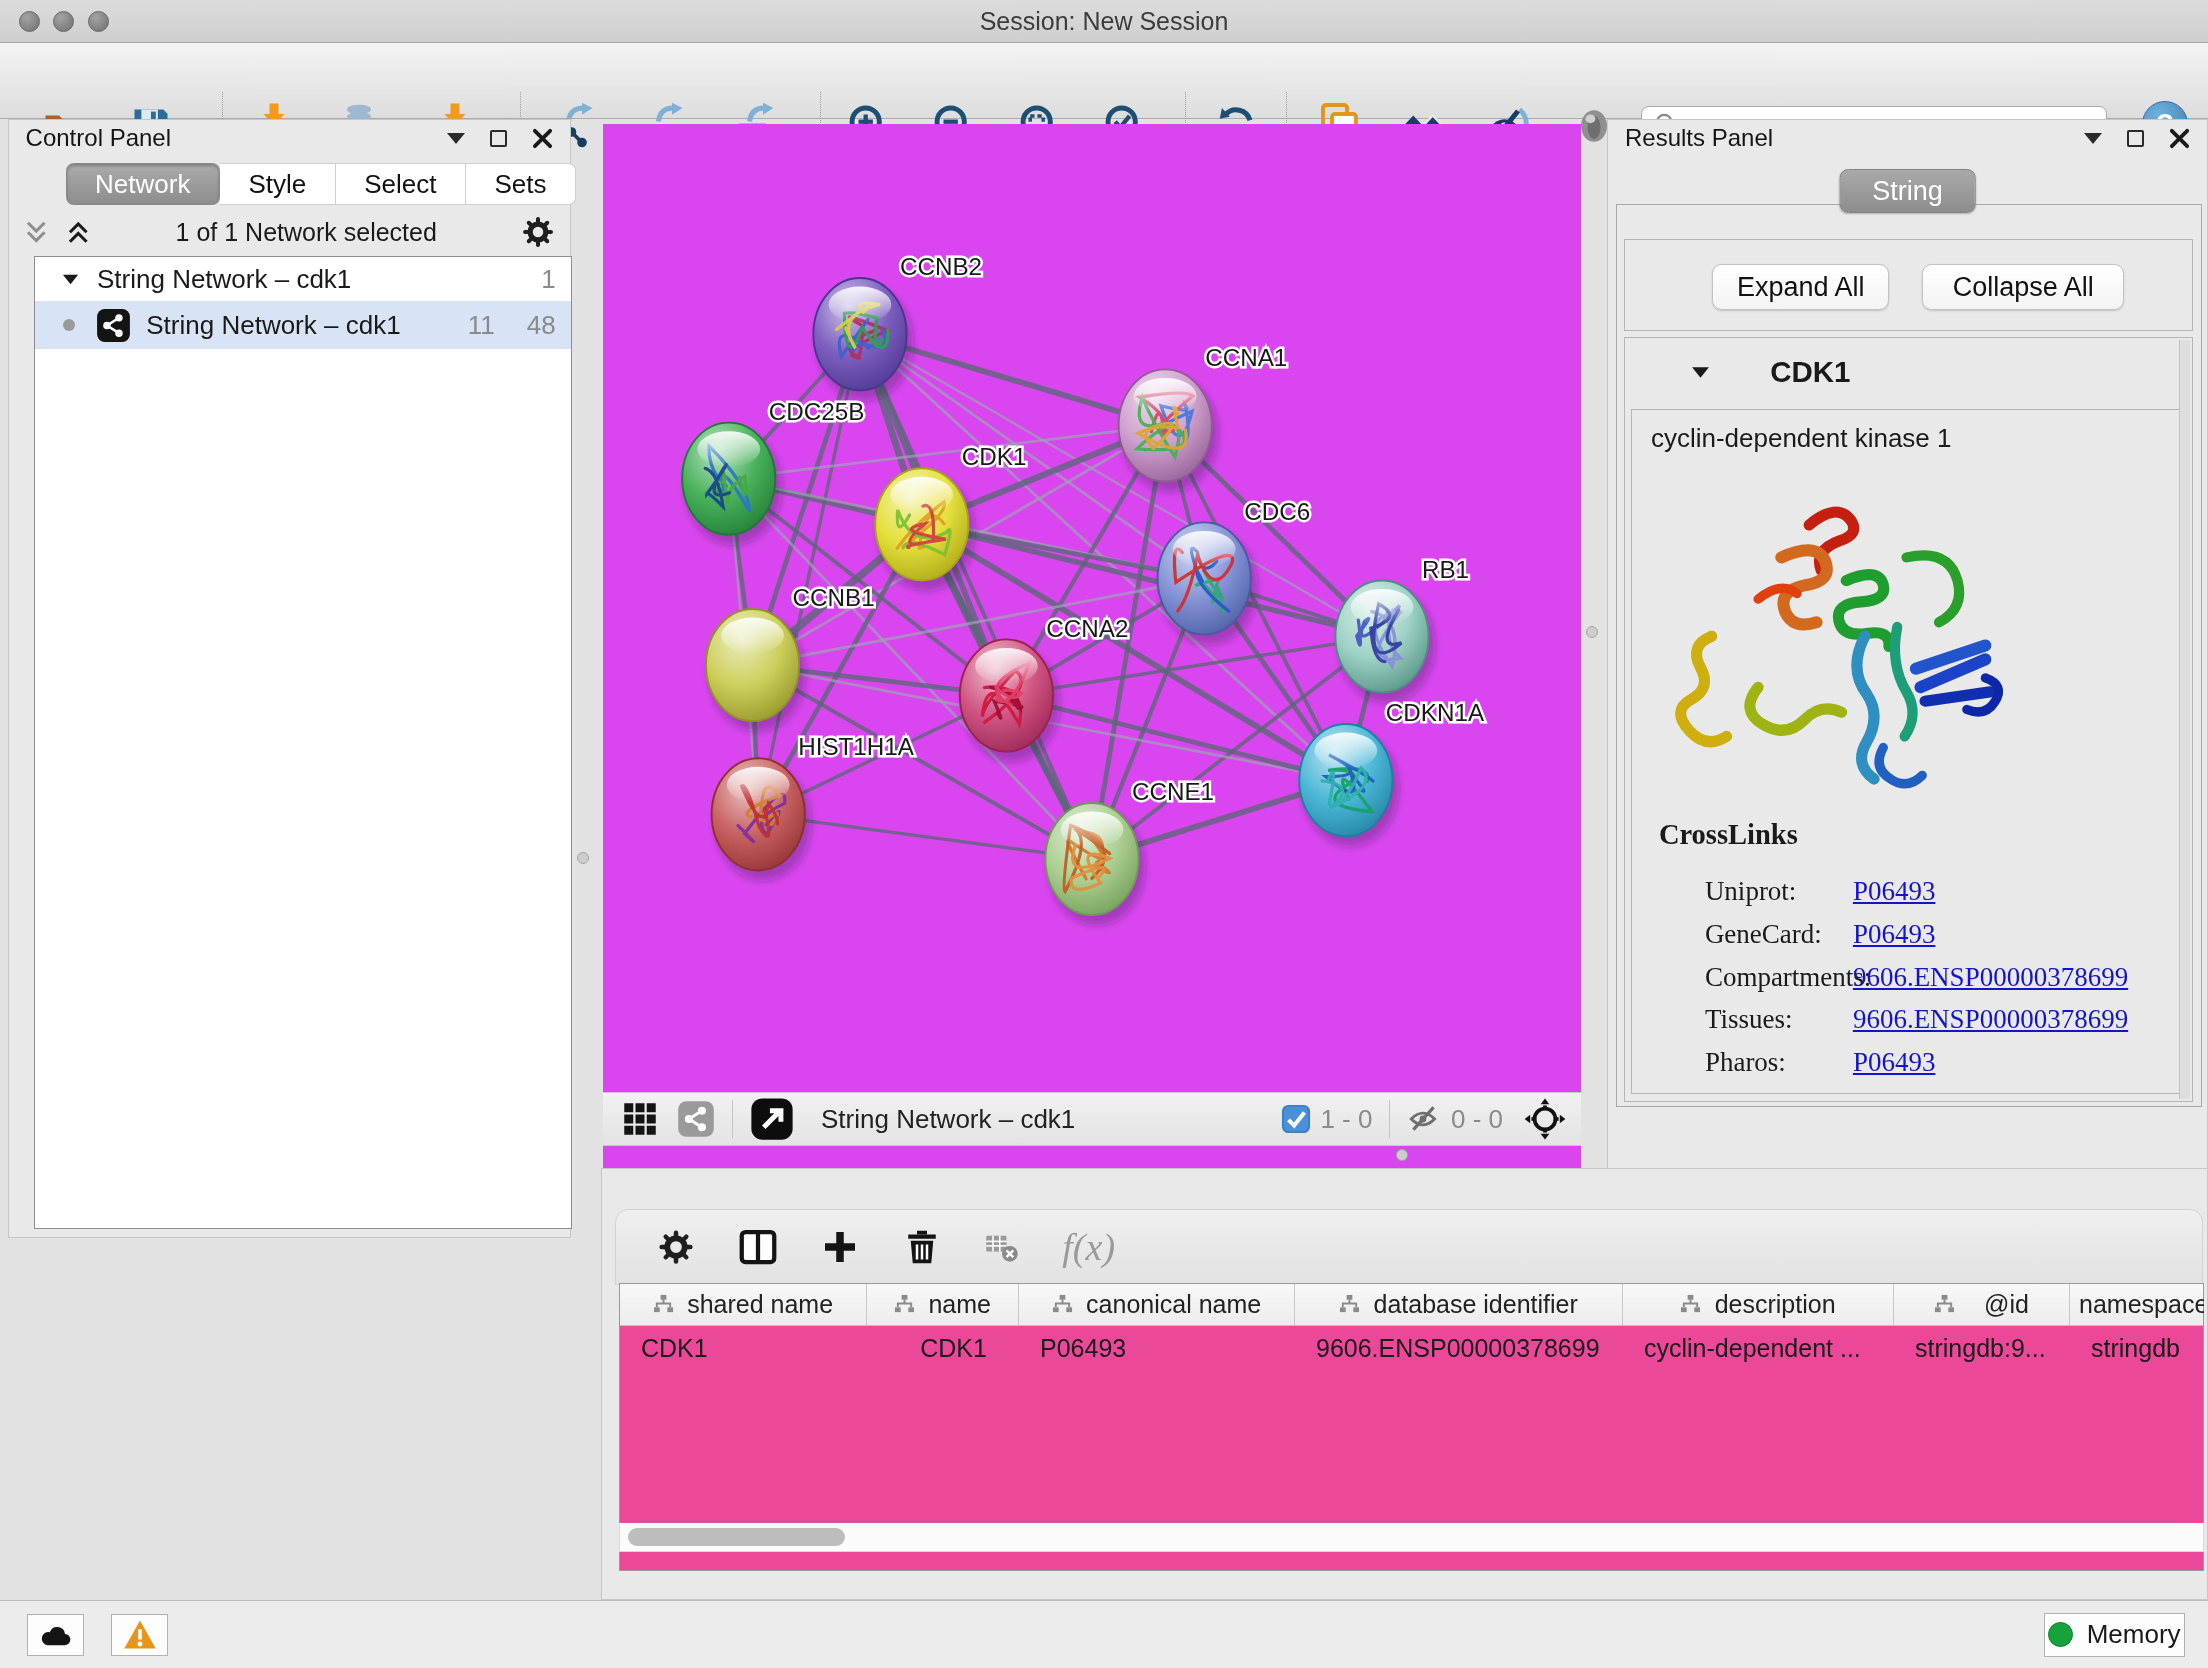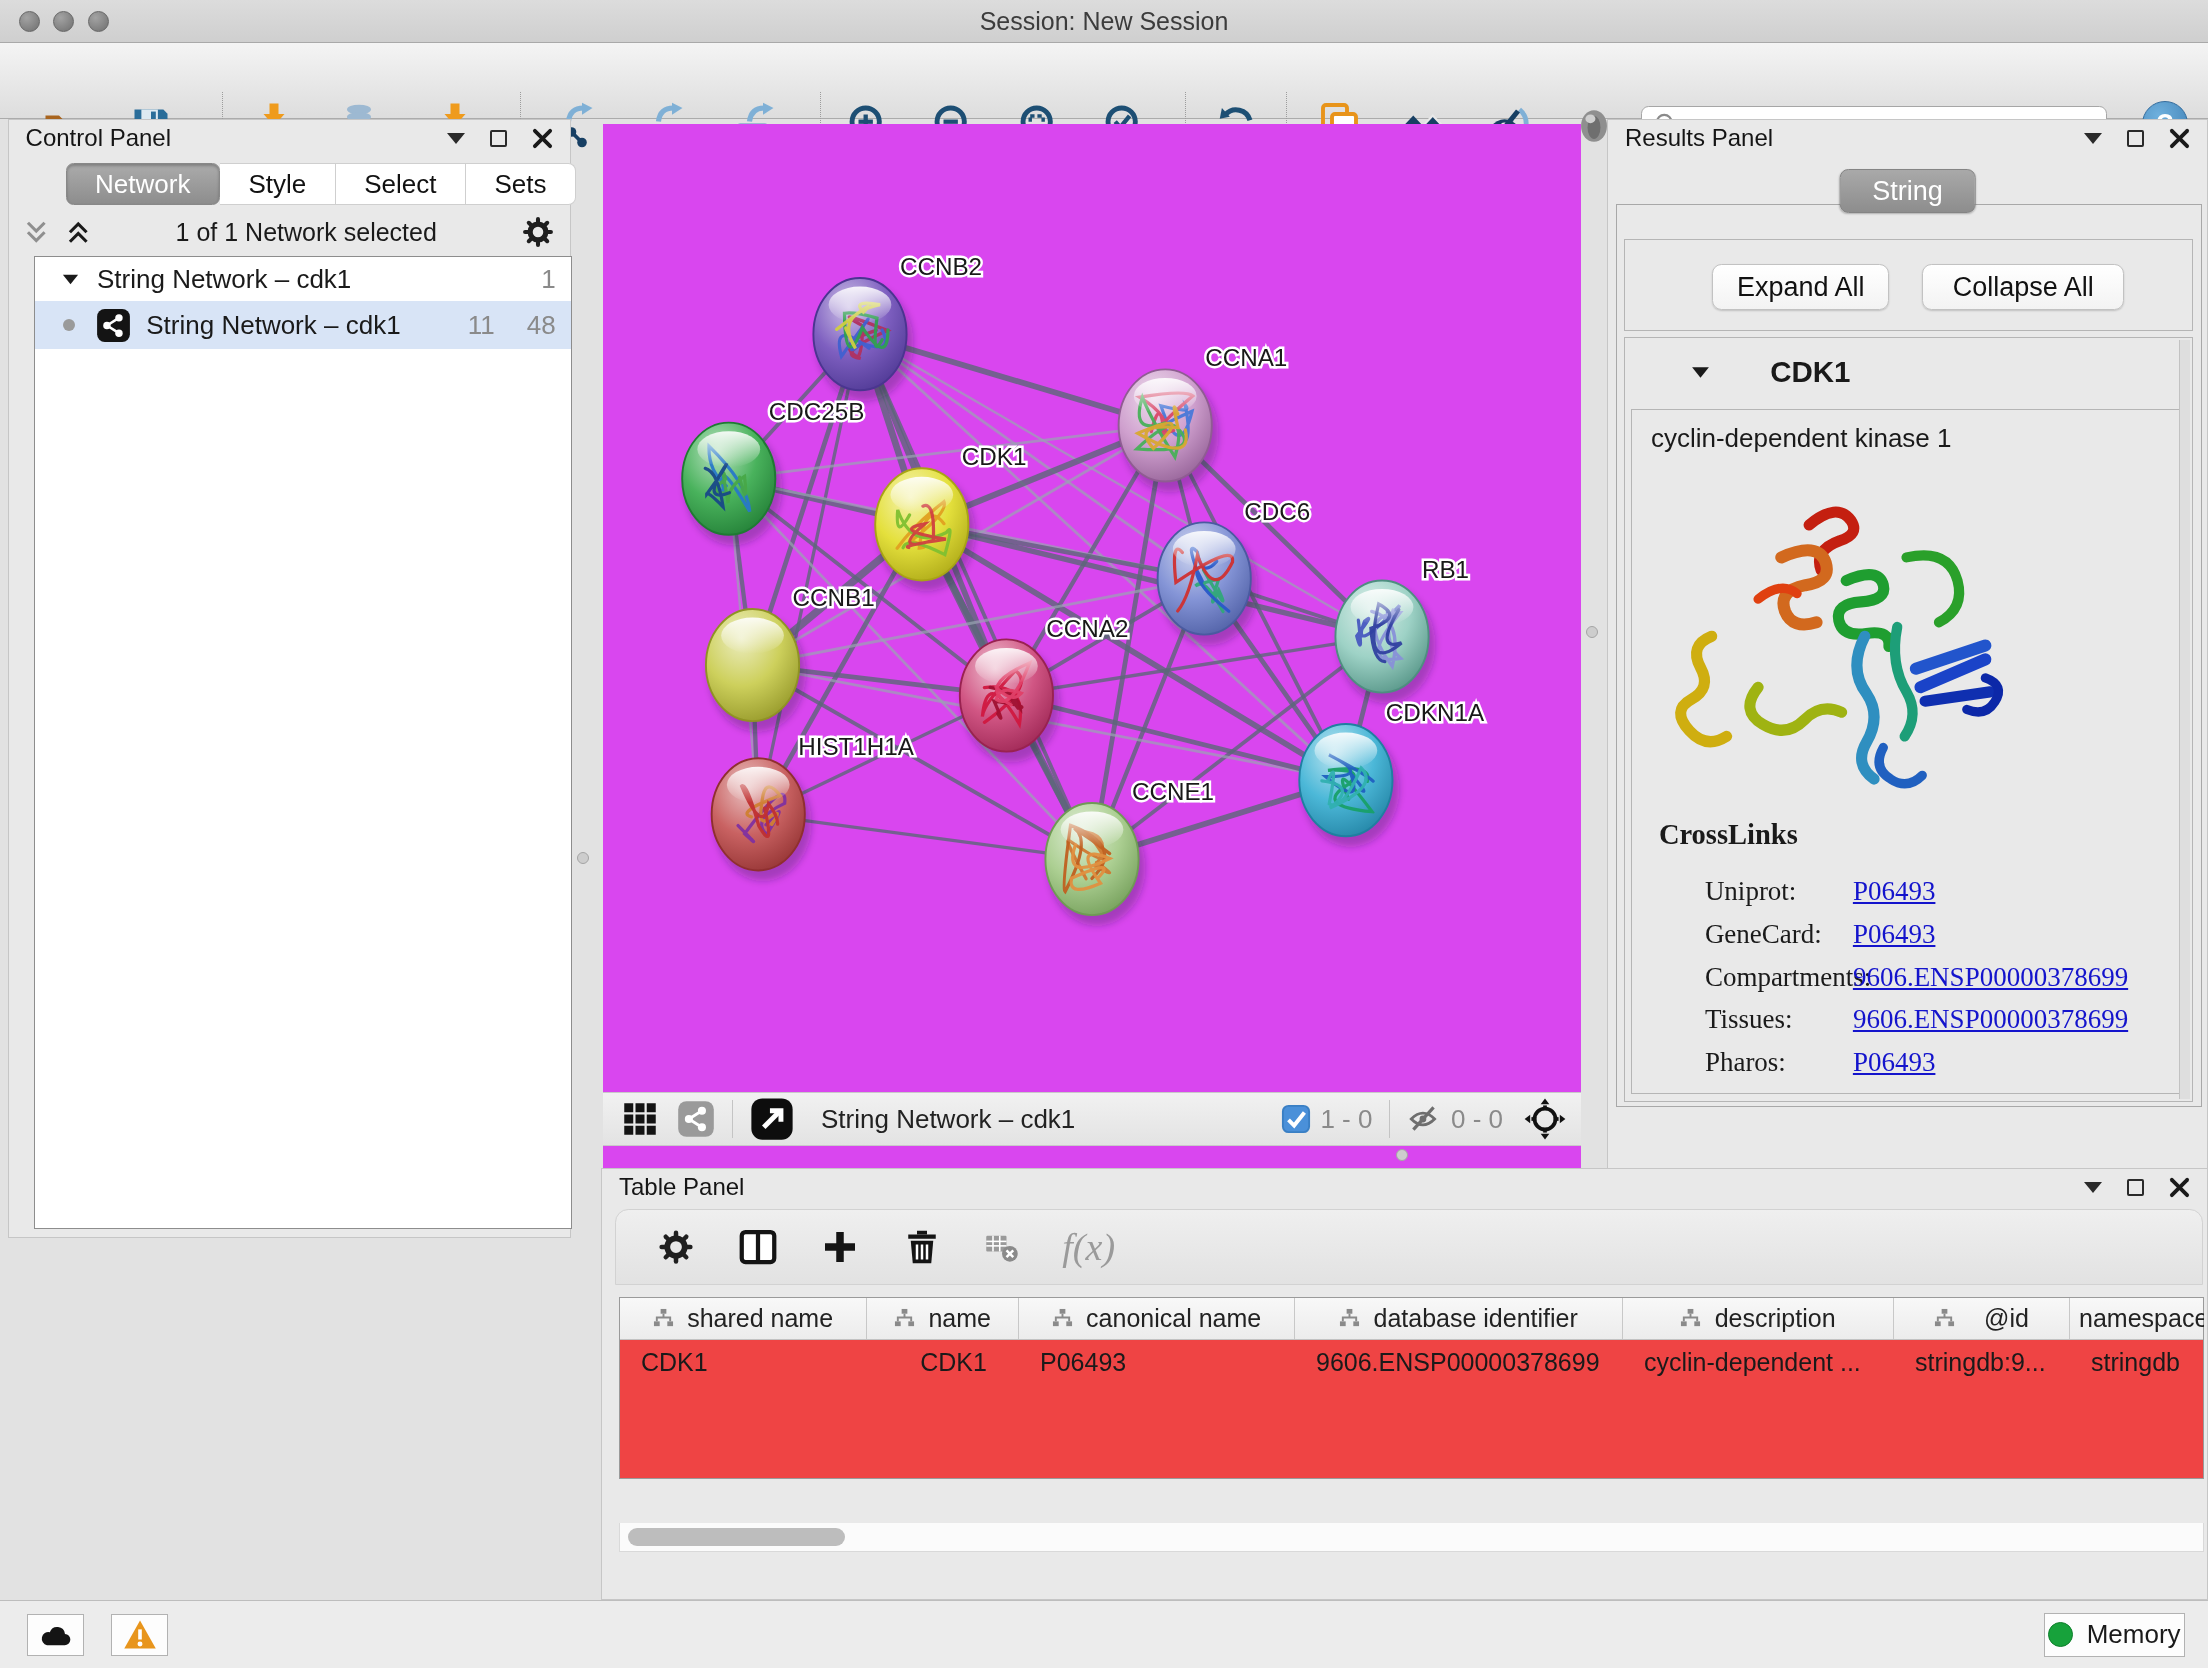--- a/index.html
+++ b/index.html
@@ -124,22 +124,22 @@
   .xrow a { color:#1414cc; text-decoration:underline; margin-left:0; }
   #rp-scroll { position:absolute; right:1.9px; top:1.9px; bottom:1.9px; width:11.4px;
     background:#dedede; border-left:1px solid #c2c2c2; }
 
   
   #table-panel { left:601px; top:1168px; width:1607px; height:432px; }
   #tp-toolbar { position:absolute; left:13.3px; right:3.8px; top:40px; height:76px;
     background:linear-gradient(#efefef,#e2e2e2); border:1px solid #d2d2d2;
     border-radius:13.3px 13.3px 0 0; display:flex; align-items:center; gap:42px;
     padding-left:40px; }
-  #tp-table { position:absolute; left:17px; top:128px; width:1585px; height:182px;
-    background:#ef4444; border:1.9px solid #9a9a9a; }
+  #tp-table { position:absolute; left:17px; top:114px; width:1585px; height:288px;
+    background:#ec4899; border:1.9px solid #9a9a9a; }
   #tbl-head { display:flex; height:42px; background:linear-gradient(#f8f8f8,#ececec);
     border-bottom:1px solid #c2c2c2; }
   .th { display:flex; align-items:center; justify-content:center; gap:13.3px;
     font-size:25px; color:#222; border-right:1px solid #c8c8c8; overflow:hidden;
     white-space:nowrap; flex:0 0 auto; }
   .th:last-child { border-right:none; }
   #tbl-row { display:flex; height:44px; align-items:center; }
   .td { font-size:25px; padding-left:21px; overflow:hidden; white-space:nowrap;
     flex:0 0 auto; }
   #tp-hscroll { position:absolute; left:17px; top:354px; width:1585px; height:28.5px;
@@ -853,33 +853,20 @@
               <a href="#">P06493</a>
             </div>
           </div>
       </div>
       <div id="rp-scroll"></div>
     </div>
   </div>
 </div>
 
 <div class="abs panel" id="table-panel">
-  <div class="panel-head">
-    <span>Table Panel</span>
-    <span class="head-icons">
-      <span class="tri-down"></span>
-      <span class="float-sq"></span>
-      <svg width="21" height="21" viewBox="0 0 22 22">
-          <g stroke="#1a1a1a" stroke-width="4" stroke-linecap="round">
-            <line x1="3" y1="3" x2="19" y2="19"></line>
-            <line x1="19" y1="3" x2="3" y2="19"></line>
-          </g>
-        </svg>
-    </span>
-  </div>
 
   <div id="tp-toolbar">
     <svg width="40" height="40" viewBox="0 0 32 32">
         <circle cx="16" cy="16" r="7" fill="none" stroke="#1f1f1f" stroke-width="4.6"></circle>
         <g stroke="#1f1f1f" stroke-width="3.6" stroke-linecap="round">
           <line x1="23" y1="16" x2="27.5" y2="16"></line>
           <line x1="21" y1="21" x2="24.2" y2="24.2"></line>
           <line x1="16" y1="23" x2="16" y2="27.5"></line>
           <line x1="11" y1="21" x2="7.8" y2="24.2"></line>
           <line x1="9" y1="16" x2="4.5" y2="16"></line>

